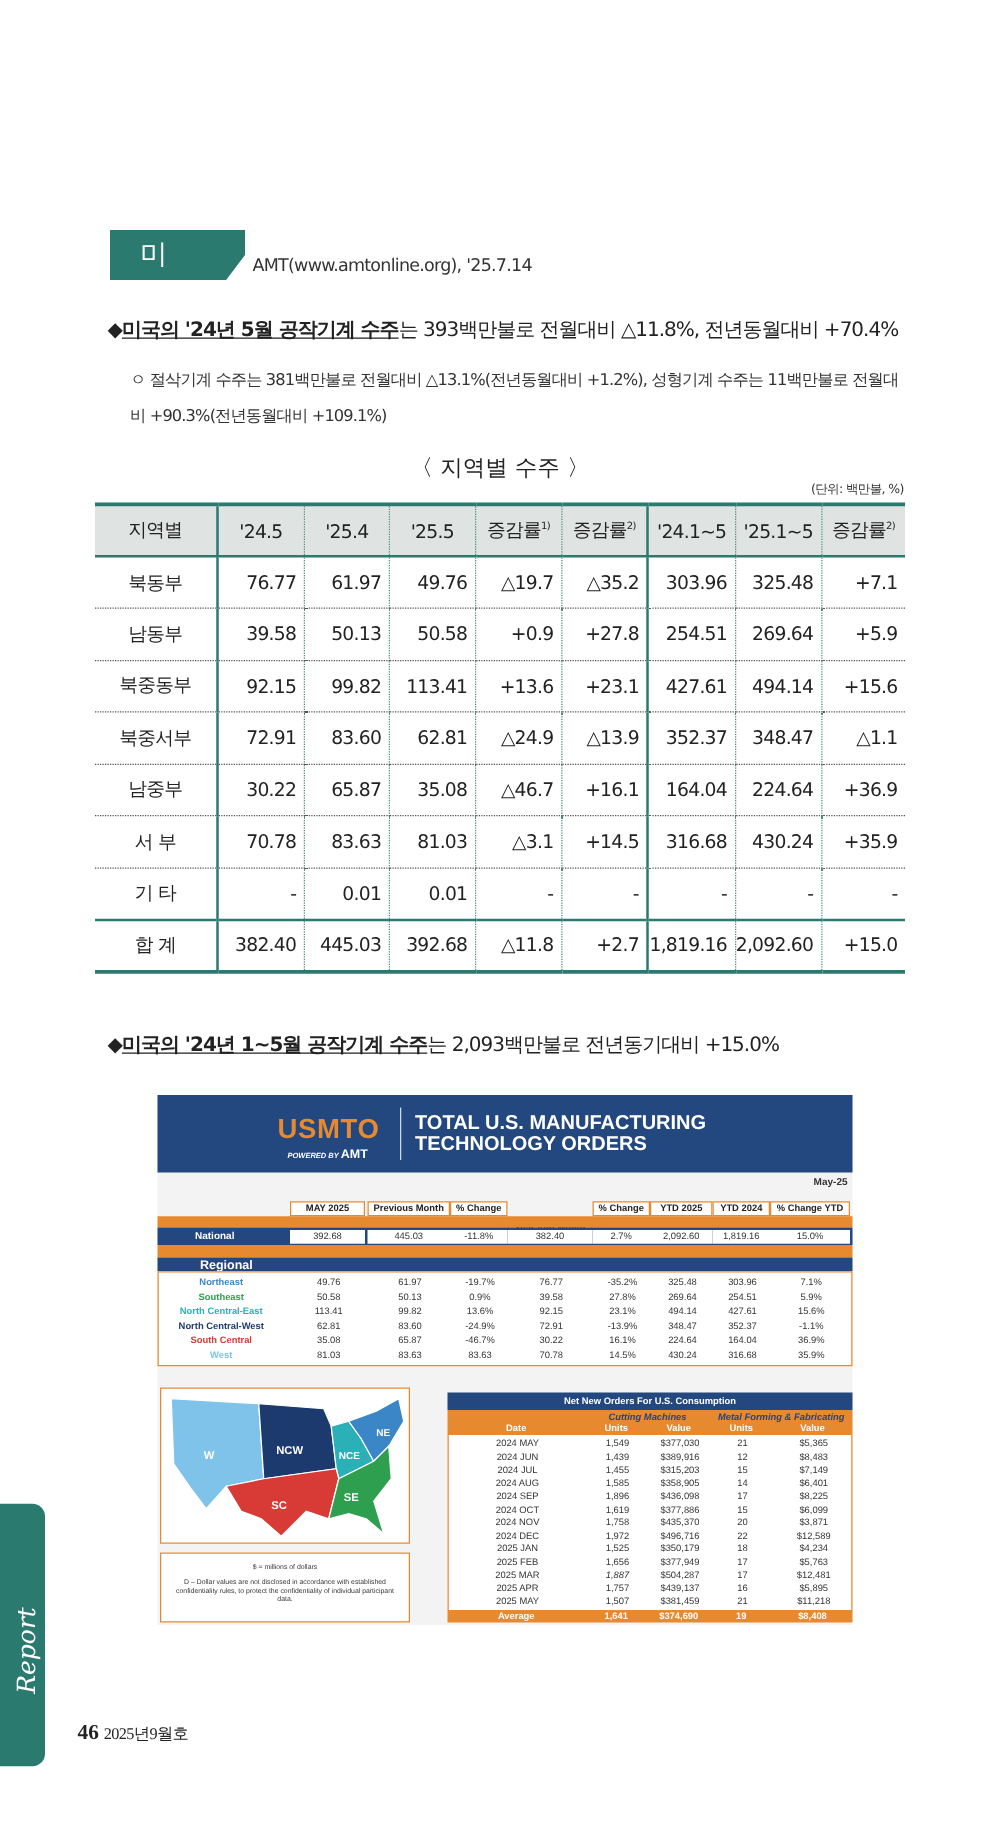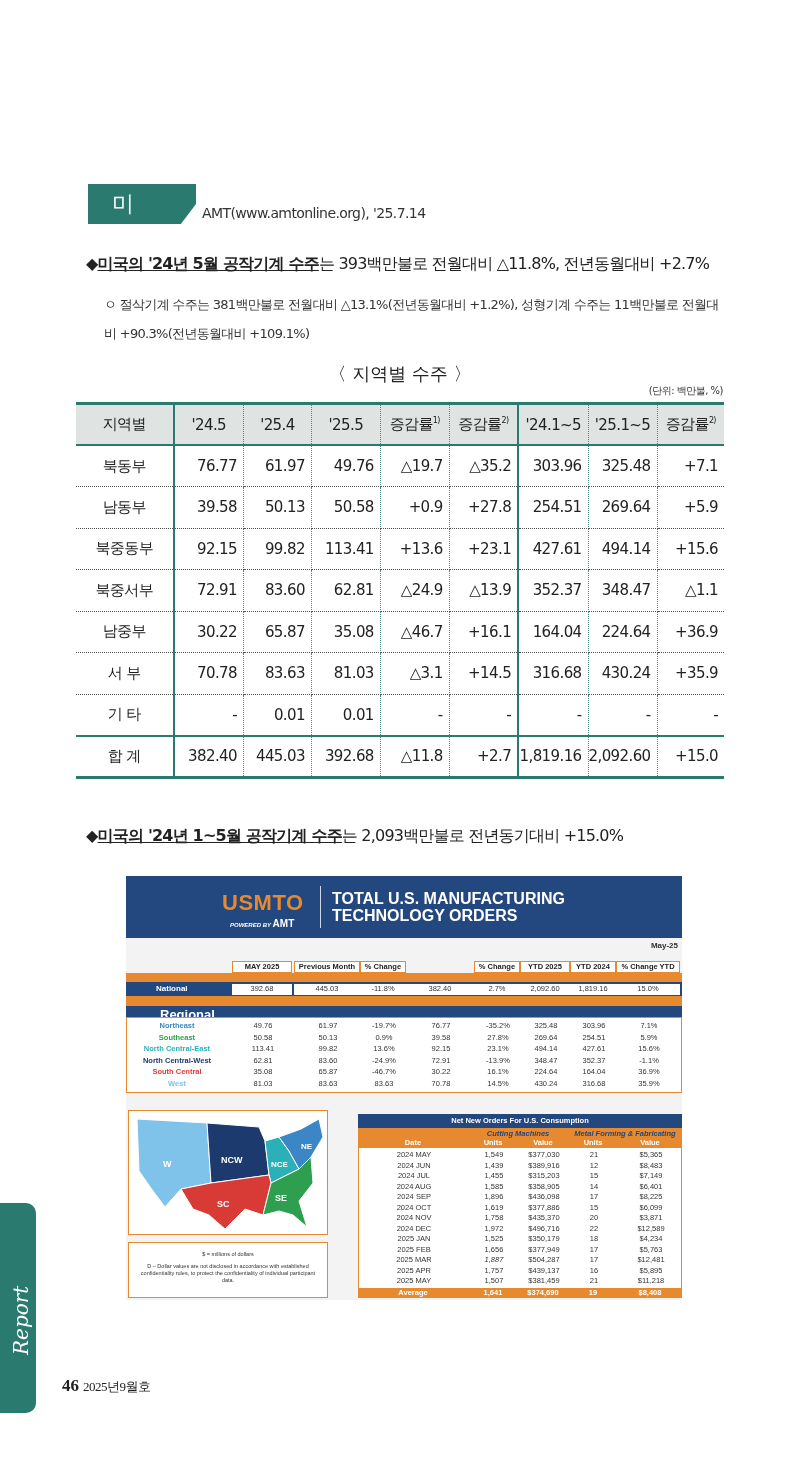--- a/index.html
+++ b/index.html
@@ -44,21 +44,21 @@
   .u-date { position: absolute; right: 4px; top: 65px; font-size: 8px; font-weight: bold; color: #333; }
 
   .u-cols { position: absolute; left: 0; top: 85px; width: 556px; height: 12px; }
   .u-cols span { position: absolute; top: 0; font-size: 7.5px; font-weight: bold; color: #222; text-align: center; background: #fff; border: 1px solid #e6892f; height: 12px; line-height: 10px; }
   .u-orange1 { position: absolute; left: 0; top: 97px; width: 556px; height: 9px; background: #e6892f; }
   .u-nat { position: absolute; left: 0; top: 106px; width: 556px; height: 14px; background: #23477f; }
   .u-nat .lbl { position: absolute; left: 30px; top: 2px; color: #fff; font-weight: bold; font-size: 8px; }
   .u-nat .val { position: absolute; top: 2px; height: 11px; background: #fff; font-size: 7.5px; color: #333; text-align: center; line-height: 10px; }
   .u-orange2 { position: absolute; left: 0; top: 120px; width: 556px; height: 10px; background: #e6892f; }
   .u-regbar { position: absolute; left: 0; top: 130px; width: 556px; height: 11px; background: #23477f; }
-  .u-regbar span { position: absolute; left: 34px; top: 1px; color: #fff; font-weight: bold; font-size: 13px; }
+  .u-regbar span { position: absolute; left: 34px; top: 1px; color: #fff; font-weight: bold; font-size: 10px; }
   .u-regbody { position: absolute; left: 0; top: 141px; width: 556px; height: 76px; background: #fff; border: 1px solid #e6892f; padding-left: 36px; }
   .u-row { position: absolute; left: 0; width: 556px; height: 11px; font-size: 7.5px; color: #333; }
   .u-row span { position: absolute; text-align: center; top: 0; }
   .u-row .nm { left: 0; width: 100px; font-weight: bold; }
 
   .u-map { position: absolute; left: 2px; top: 234px; width: 200px; height: 125px; background: #fff; border: 1px solid #e6892f; }
   .u-note { position: absolute; left: 2px; top: 366px; width: 200px; height: 56px; background: #fff; border: 1px solid #e6892f; font-size: 5.5px; color: #333; text-align: center; padding: 8px 6px 0; line-height: 7px; }
   .u-note p + p { margin-top: 5px; }
 
   .u-nno { position: absolute; left: 232px; top: 238px; width: 324px; height: 184px; }
@@ -78,21 +78,21 @@
   .page-no b { font-weight: bold; font-size: 17px; margin-right: 4px; }
   .page-no span.issue { font-size: 13px; letter-spacing: -0.5px; }
 </style>
 </head>
 <body>
 
 <div class="badge">미 국</div>
 <div class="source">AMT(www.amtonline.org), '25.7.14</div>
 
 <div class="bullet b1">
-  <span>◆</span><span class="u">미국의 '24년 5월 공작기계 수주</span><span>는 393백만불로 전월대비 △11.8%, 전년동월대비 +2.7%</span>
+  <span>◆</span><span class="u">미국의 '24년 5월 공작기계 수주</span><span>는 393백만불로 전월대비 △11.8%, 전년동월대비 +70.4%</span>
 </div>
 <div class="sub">ㅇ 절삭기계 수주는 381백만불로 전월대비 △13.1%(전년동월대비 +1.2%), 성형기계 수주는 11백만불로 전월대비 +90.3%(전년동월대비 +109.1%)</div>
 
 <div class="tbl-title">〈 지역별 수주 〉</div>
 <div class="unit">(단위: 백만불, %)</div>
 
 <table class="reg">
   <thead>
     <tr>
       <th class="rl" style="width:98px"><span>지역별</span></th>

